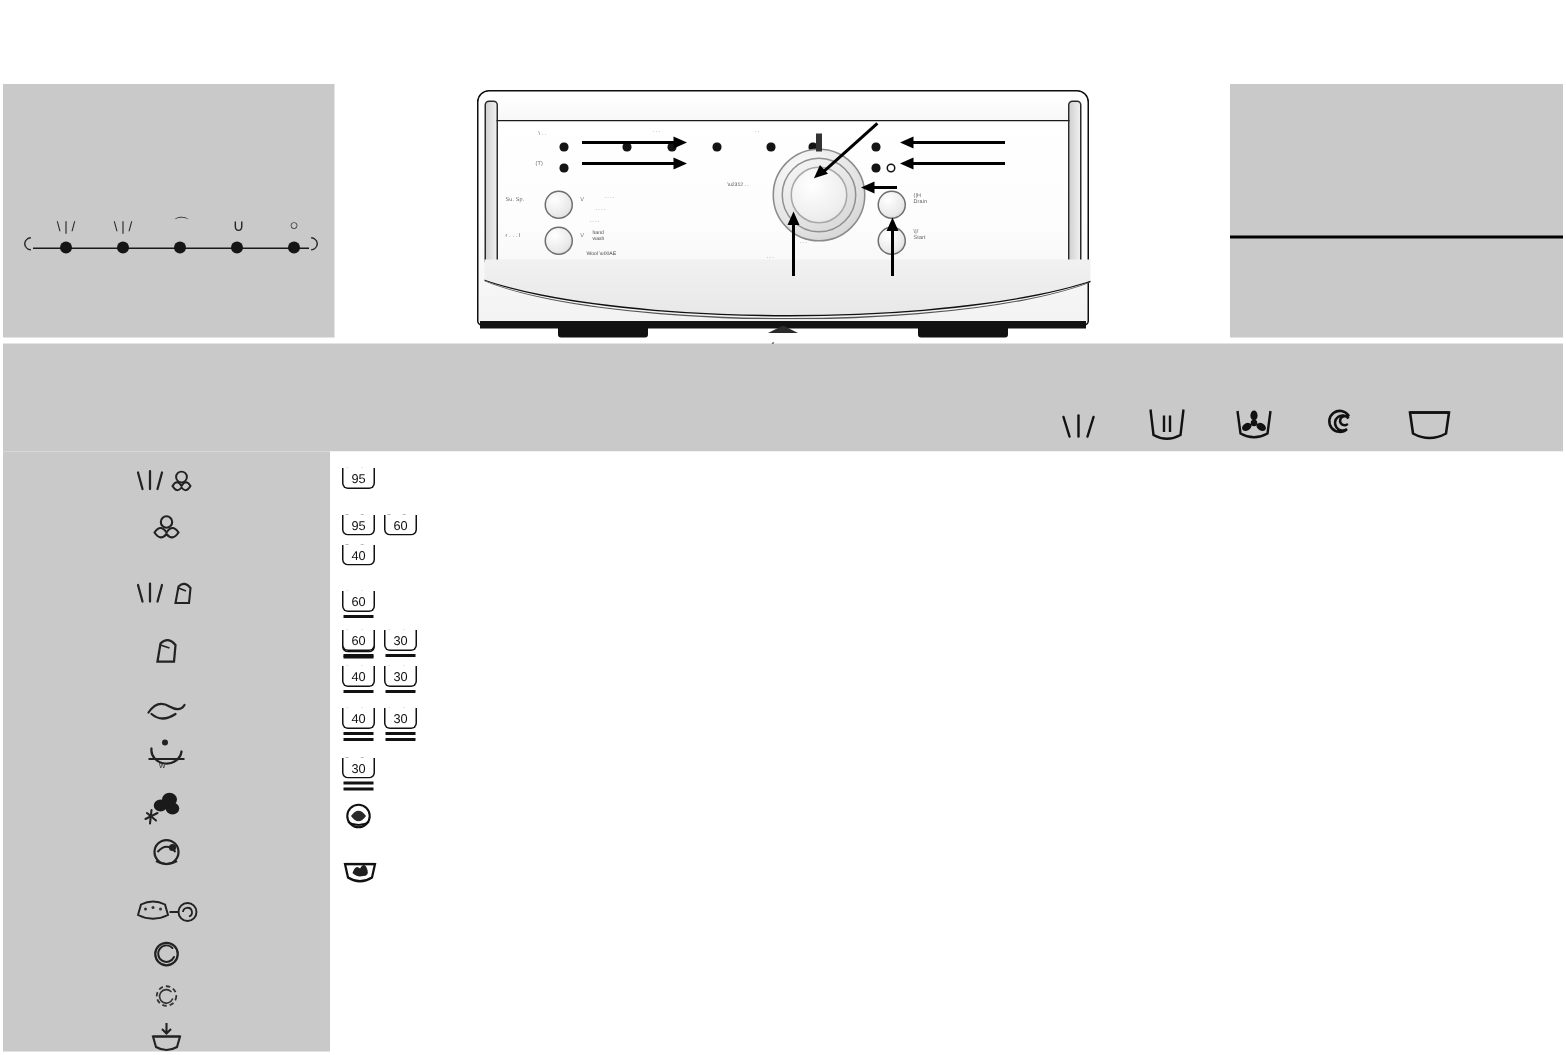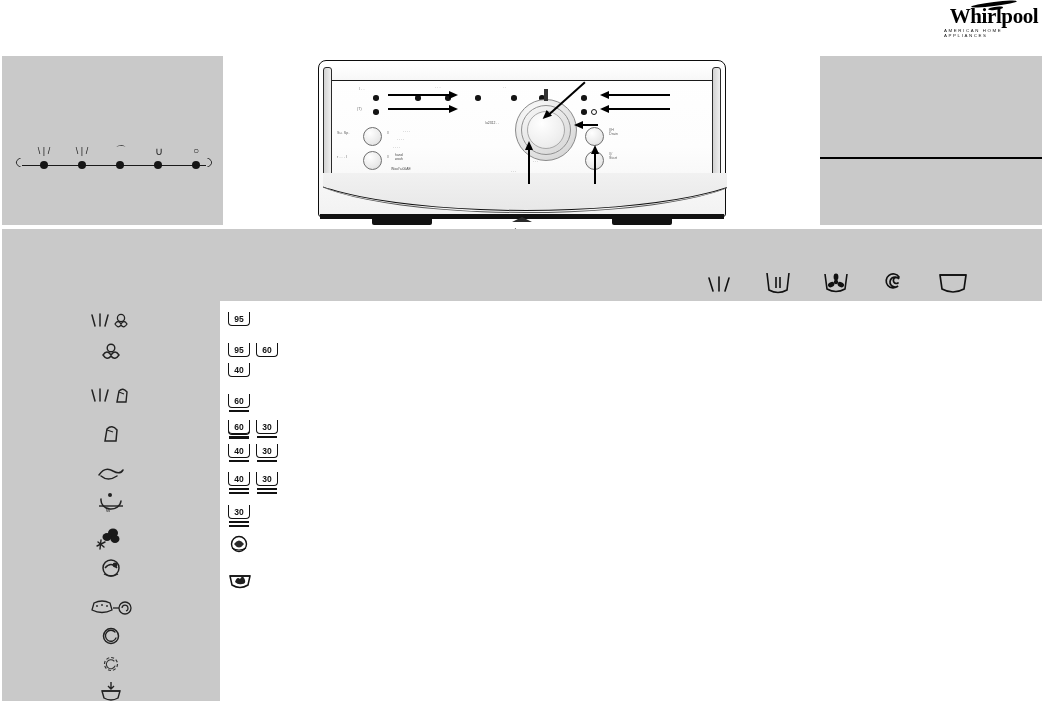--- a/index.html
+++ b/index.html
@@ -291,21 +291,21 @@
   .tub-shape {
     position: absolute; left: 0; top: 3px;
     width: 22px; height: 14px;
     border: 1.5px solid #111;
     border-top: none;
     border-radius: 0 0 4px 4px;
     background: #fff;
     display: flex; align-items: center; justify-content: center;
   }
   .tub-num {
-    font-size: 8.5px; font-weight: bold; color: #111;
+    font-size: 8.5px; font-weight: normal; color: #111;
     font-family: "Liberation Sans", sans-serif;
     line-height: 1; margin-top: 1px;
   }
   .tub-wave {
     position: absolute; left: 1px; top: 1.5px;
     width: 20px; height: 4px;
   }
   .tub-bar {
     position: absolute; left: 1px; bottom: -4px;
     width: 20px; height: 1.8px; background: #111;
@@ -313,25 +313,20 @@
   .tub-bar2 {
     position: absolute; left: 1px; bottom: -7.5px;
     width: 20px; height: 1.8px; background: #111;
   }
 </style>
 </head>
 <body>
 
 <div class="page">
 
-  <div class="brand">
-    <div class="brand-swoosh"></div>
-    <div class="brand-name">Whirlpool</div>
-    <div class="brand-tag">AMERICAN  HOME  APPLIANCES</div>
-  </div>
 
   <div class="top-left-box">
     <div class="timeline">
       <div class="timeline-line"></div>
       <div class="tl-cap left"></div>
       <div class="tl-cap right"></div>
 
       <div class="tl-node" style="left:24px"></div>
       <div class="tl-mark" style="left:28px">\ | /</div>
 

